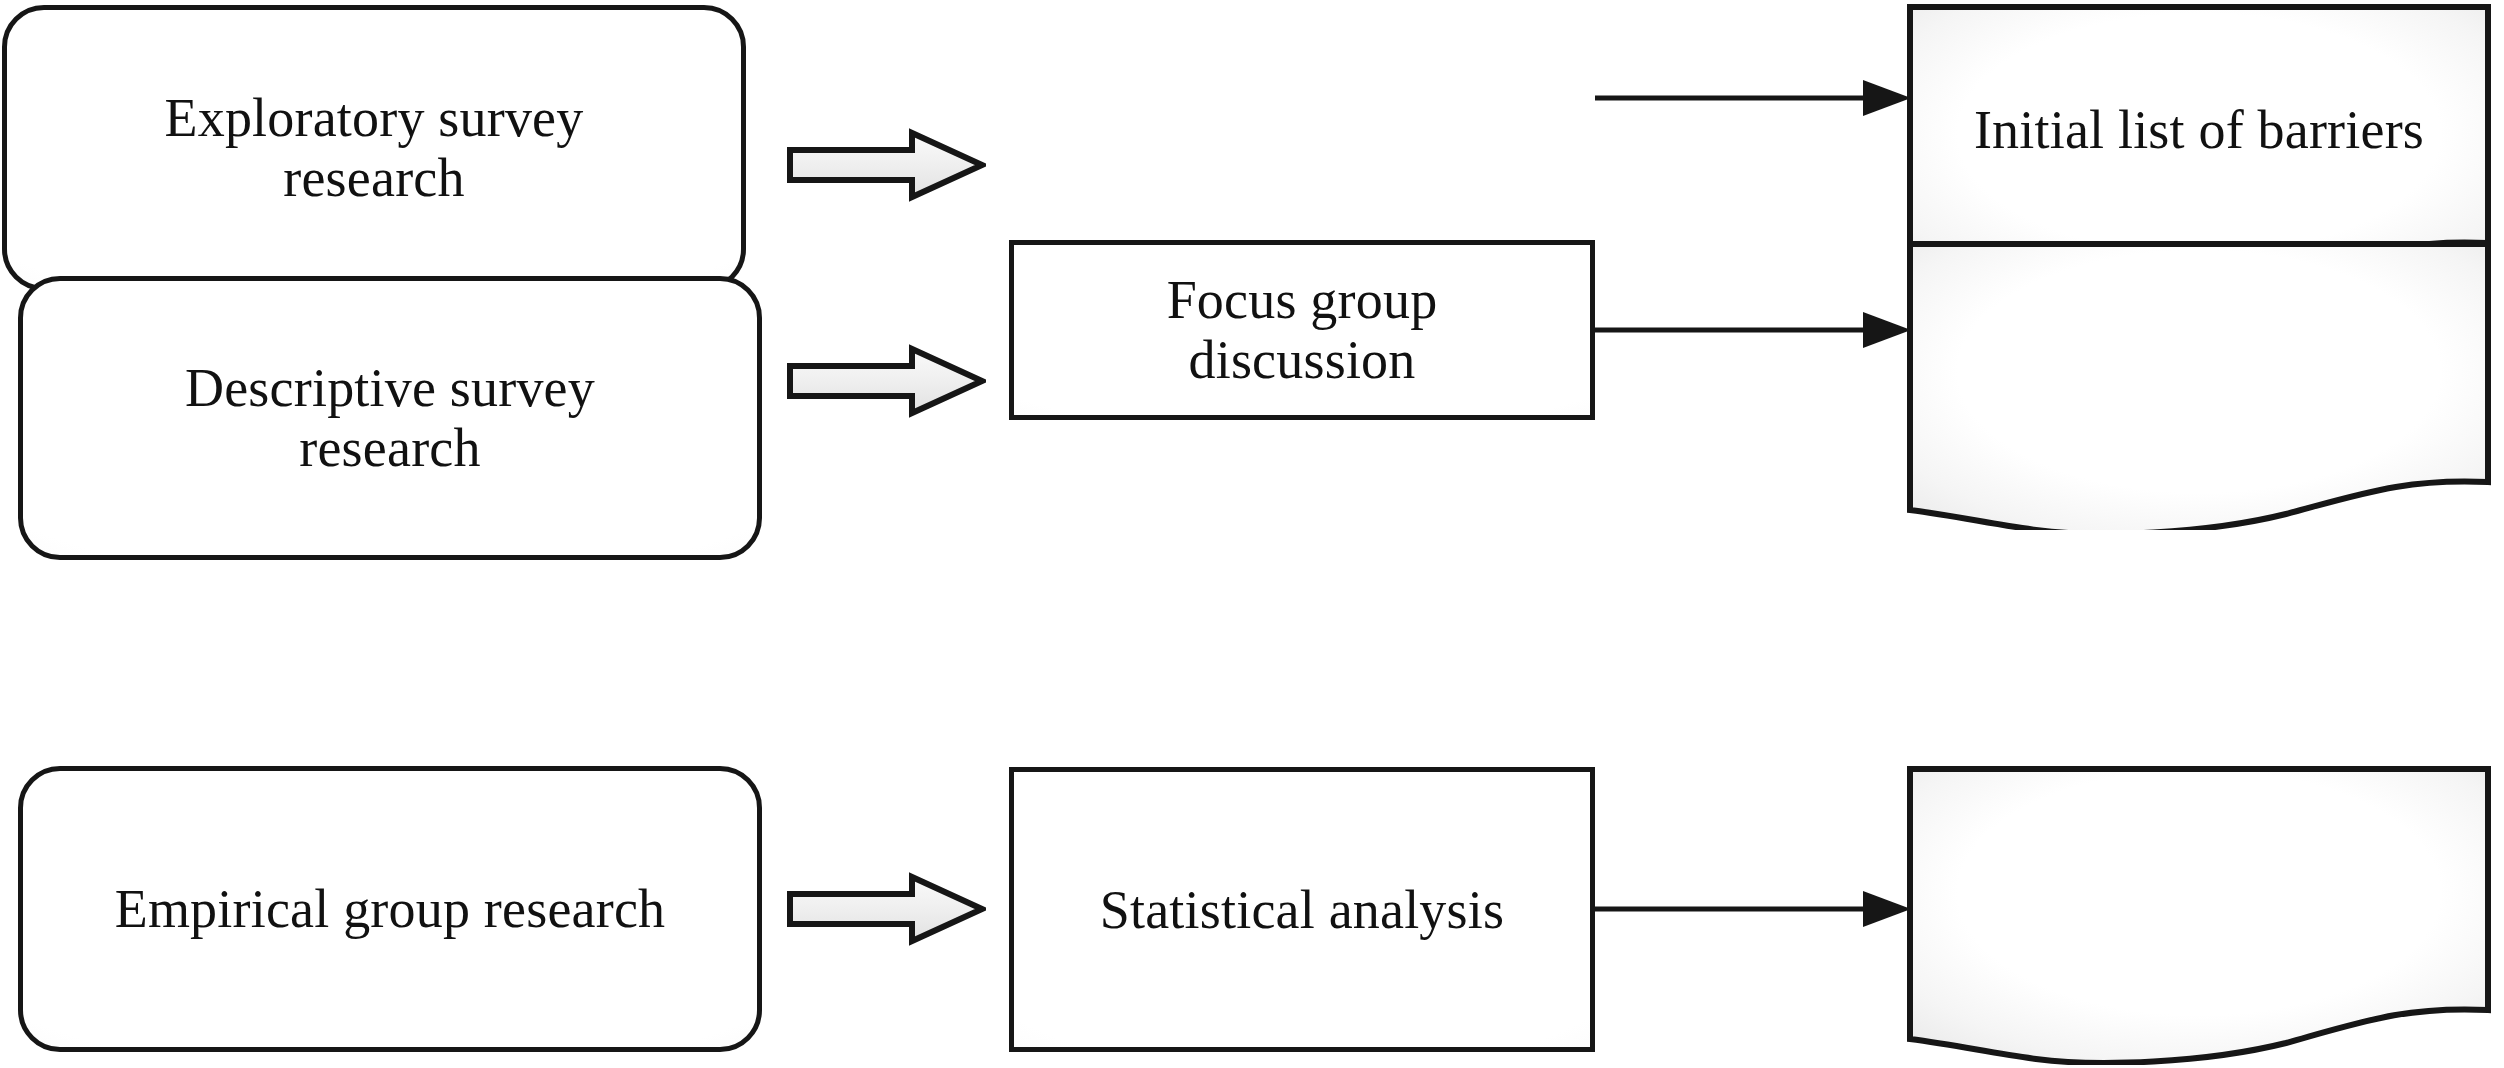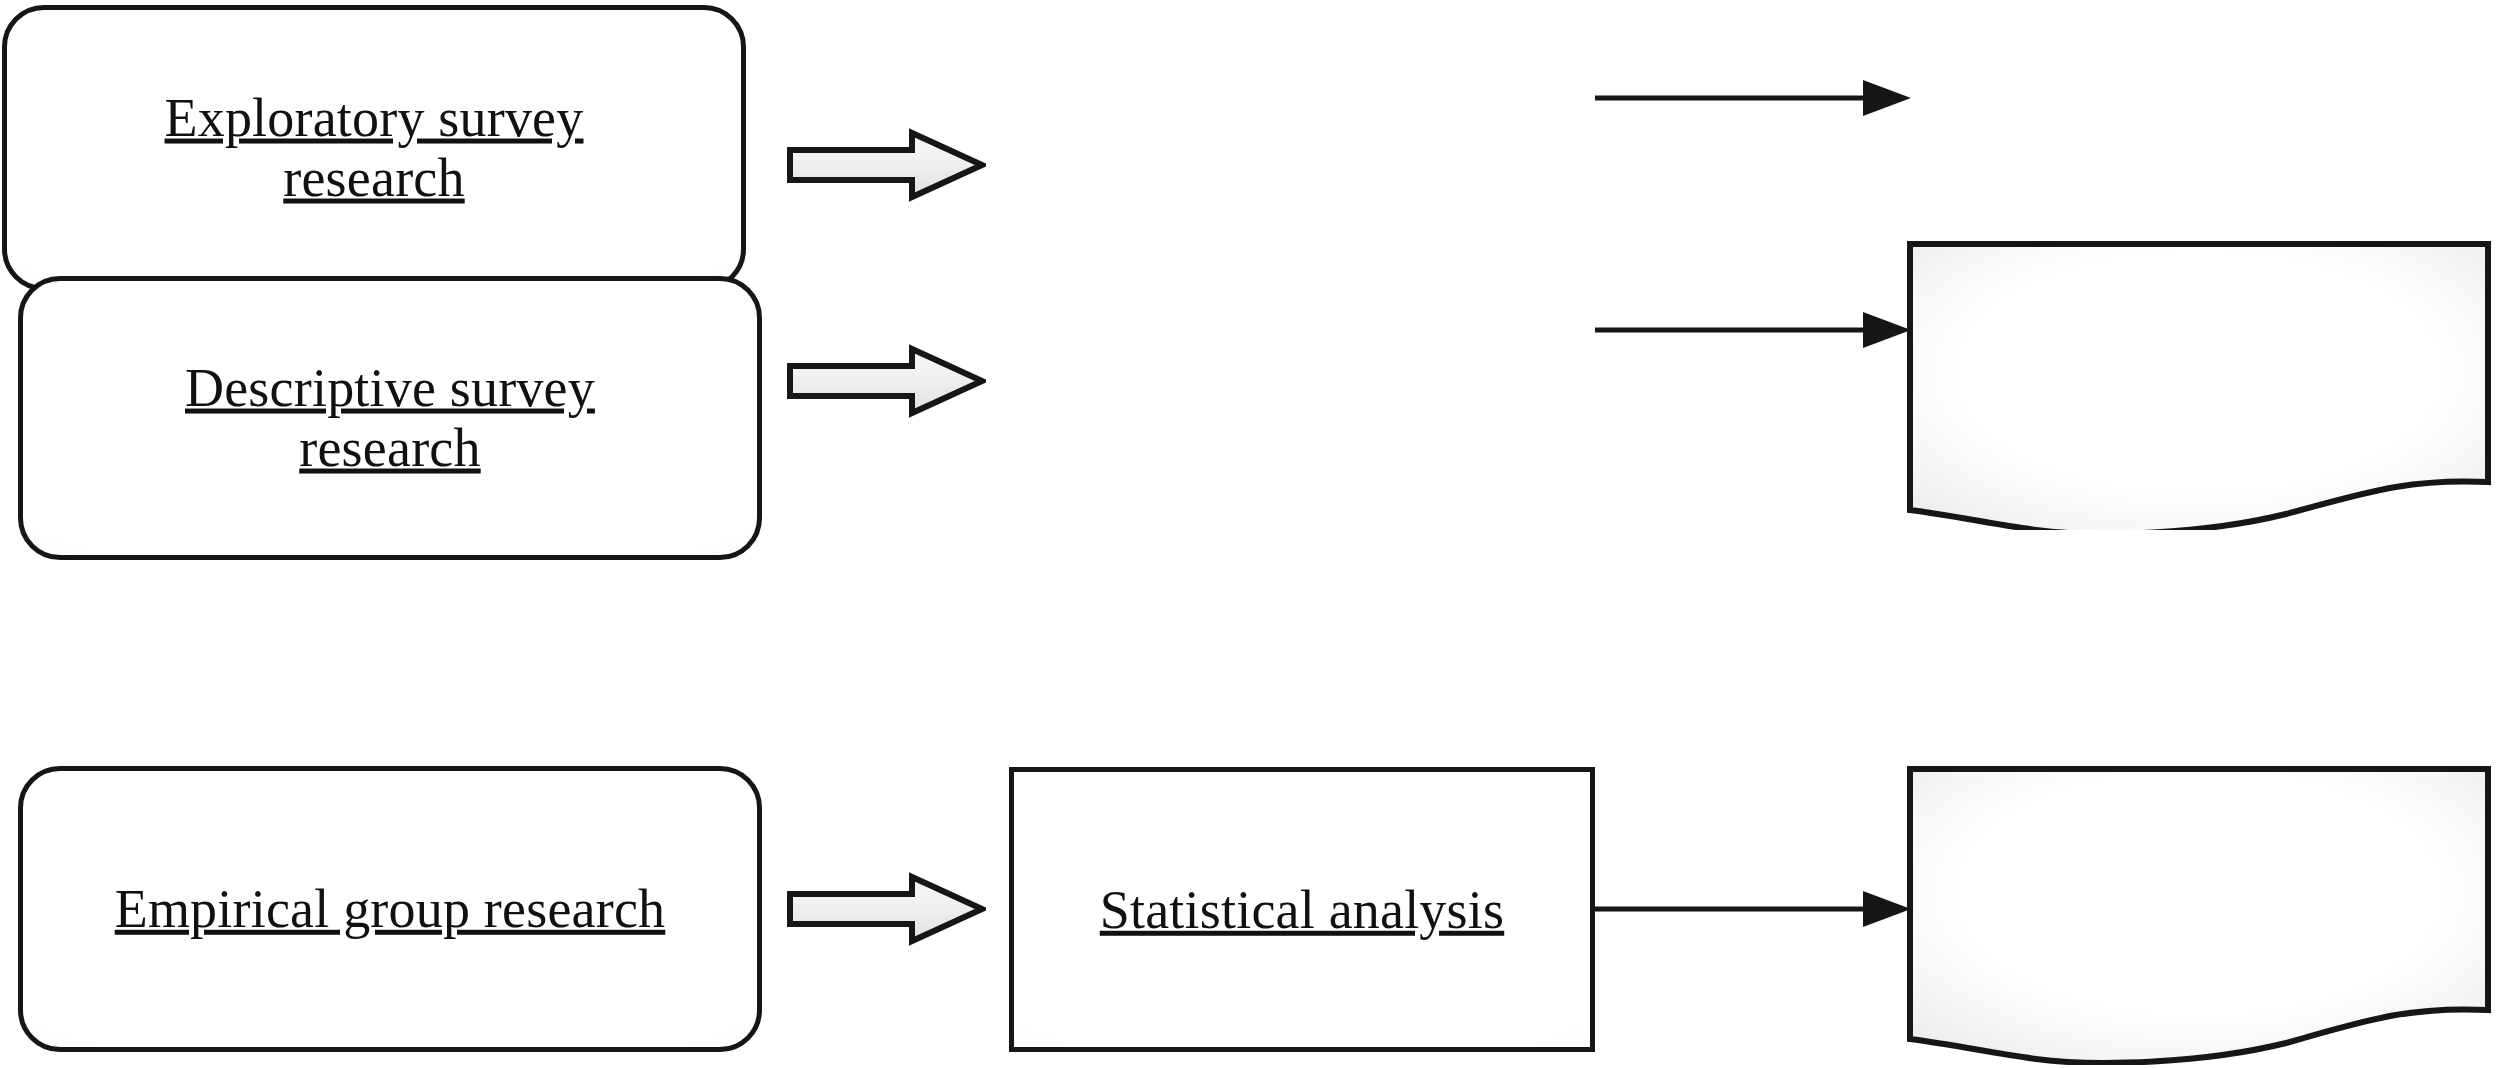--- a/index.html
+++ b/index.html
@@ -28,21 +28,20 @@
     transform: translateY(-50%);
     text-align: center;
     font-size: 54px;
     line-height: 1.12;
     letter-spacing: 0.2px;
     padding: 0 35px;
     box-sizing: border-box;
     color: #111111;
     white-space: pre-line;
     pointer-events: none;
-    text-decoration: underline;
   }
 
   
   .rounded-node {
     position: absolute;
     box-sizing: border-box;
     border: 5px solid #161616;
     border-radius: 42px;
     background:
       radial-gradient(120% 120% at 50% 46%, #ffffff 0%, #ffffff 55%, #f4f4f4 78%, #ececec 100%);
@@ -117,39 +116,57 @@
   </div>
 
 
   <div class="line-arrow" style="left:1595px; top:75px; width:318px; height:46px;">
     <svg viewBox="0 0 318 46" preserveAspectRatio="none" aria-hidden="true">
       <line x1="0" y1="23" x2="272" y2="23" stroke="#161616" stroke-width="5"></line>
       <path d="M268,5 L316,23 L268,41 Z" fill="#161616"></path>
     </svg>
   </div>
 
+  <div class="doc-node" style="left:1906px; top:3px; width:586px; height:288px;">
+    <svg viewBox="0 0 586 288" preserveAspectRatio="none" aria-hidden="true">
+      <defs>
+        <radialGradient id="dg1" cx="50%" cy="44%" r="72%">
+          <stop offset="0%" stop-color="#ffffff"></stop>
+          <stop offset="58%" stop-color="#ffffff"></stop>
+          <stop offset="82%" stop-color="#f5f5f5"></stop>
+          <stop offset="100%" stop-color="#eaeaea"></stop>
+        </radialGradient>
+      </defs>
+      <path d="M4,4 L582,4 L582,240 C500,236 455,252 380,272 C300,292 190,296 130,288 C86,282 50,274 4,268 Z" fill="url(#dg1)" stroke="#161616" stroke-width="6" stroke-linejoin="miter"></path>
+    </svg>
+    <div class="node-label">Initial list of barriers</div>
+  </div>
 
   <div class="rounded-node" style="left:18px; top:256px; width:744px; height:284px;margin-top:20px;">
     <div class="node-label">Descriptive survey
 research</div>
   </div>
 
   <div class="block-arrow" style="left:786px; top:344px; width:200px; height:74px;">
     <svg viewBox="0 0 200 74" preserveAspectRatio="none" aria-hidden="true">
       <defs>
         <linearGradient id="ba2" x1="0" y1="0" x2="0" y2="1">
           <stop offset="0%" stop-color="#fafafa"></stop>
           <stop offset="45%" stop-color="#f0f0f0"></stop>
           <stop offset="100%" stop-color="#e2e2e2"></stop>
         </linearGradient>
       </defs>
       <path d="M4,22 L126,22 L126,5 L196,37 L126,69 L126,52 L4,52 Z" fill="url(#ba2)" stroke="#161616" stroke-width="6" stroke-linejoin="miter"></path>
     </svg>
   </div>
 
+  <div class="rect-node" style="left:1009px; top:240px; width:586px; height:180px;">
+    <div class="node-label">Focus group
+discussion</div>
+  </div>
 
   <div class="line-arrow" style="left:1595px; top:307px; width:318px; height:46px;">
     <svg viewBox="0 0 318 46" preserveAspectRatio="none" aria-hidden="true">
       <line x1="0" y1="23" x2="272" y2="23" stroke="#161616" stroke-width="5"></line>
       <path d="M268,5 L316,23 L268,41 Z" fill="#161616"></path>
     </svg>
   </div>
 
   <div class="doc-node" style="left:1906px; top:240px; width:586px; height:290px;">
     <svg viewBox="0 0 586 290" preserveAspectRatio="none" aria-hidden="true">

